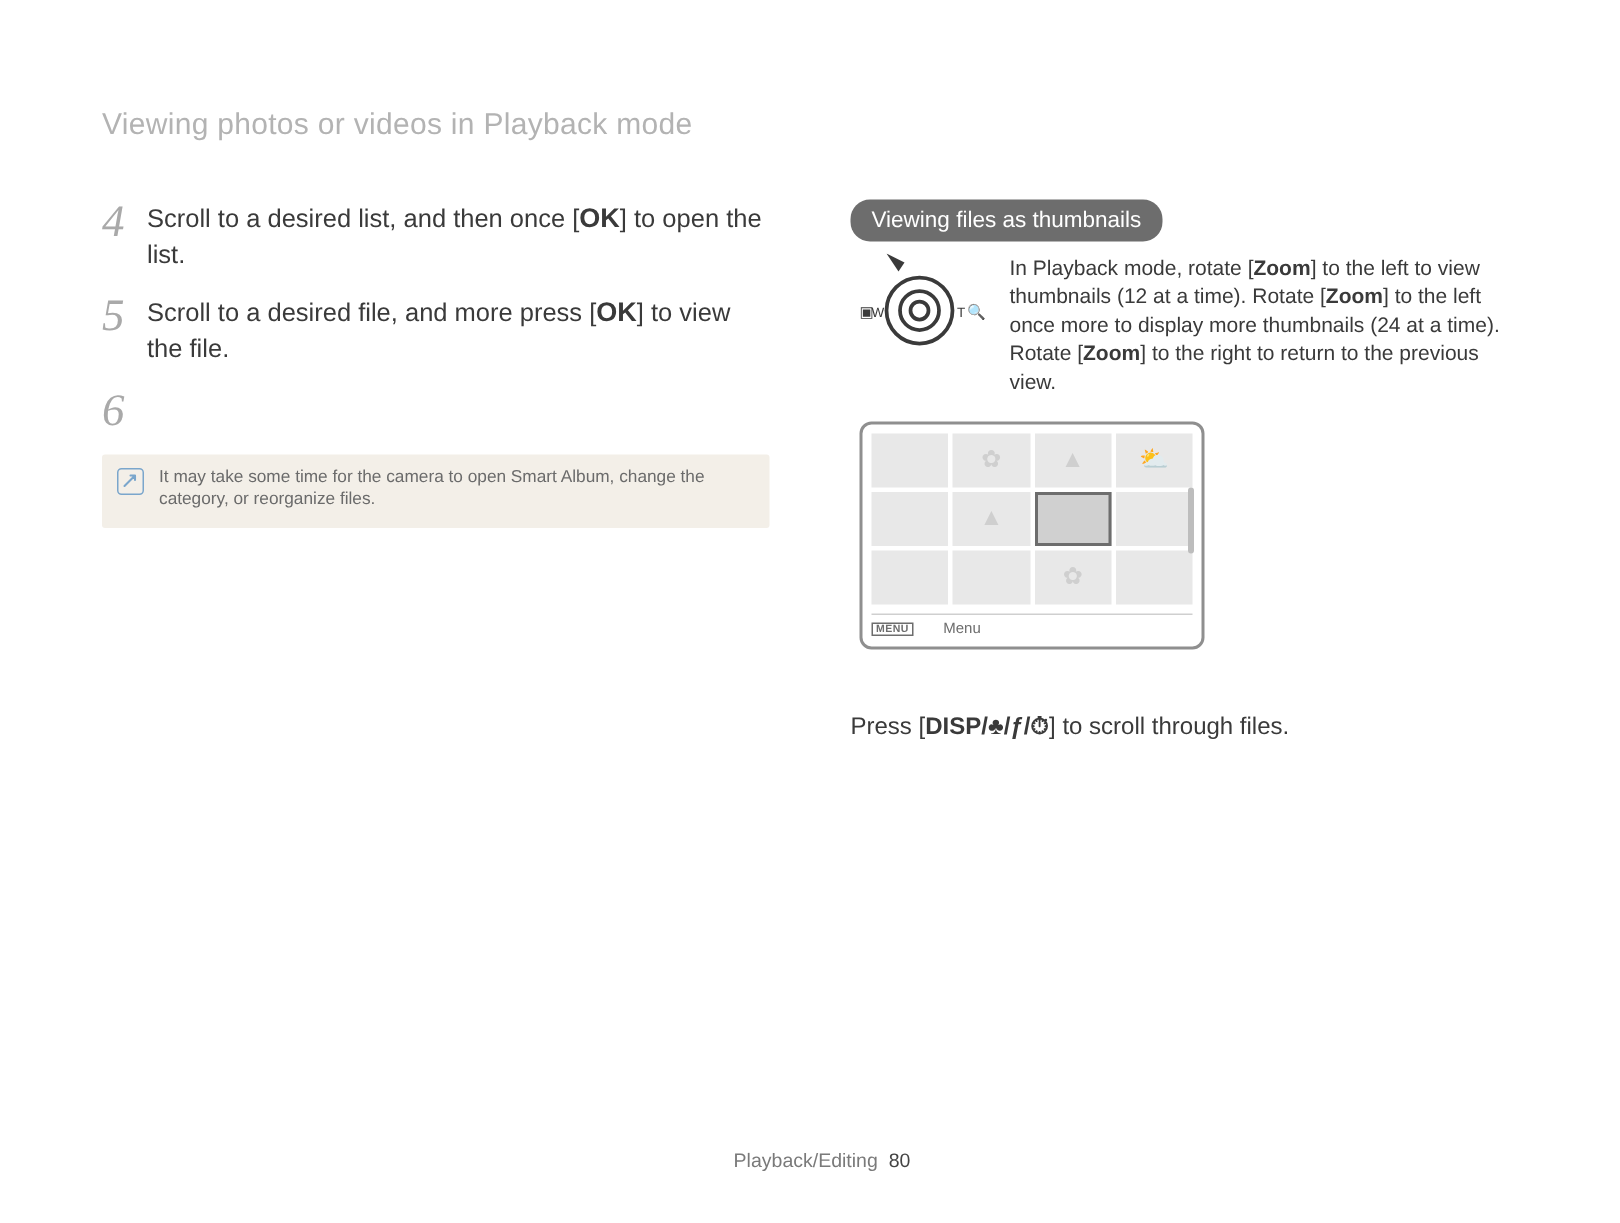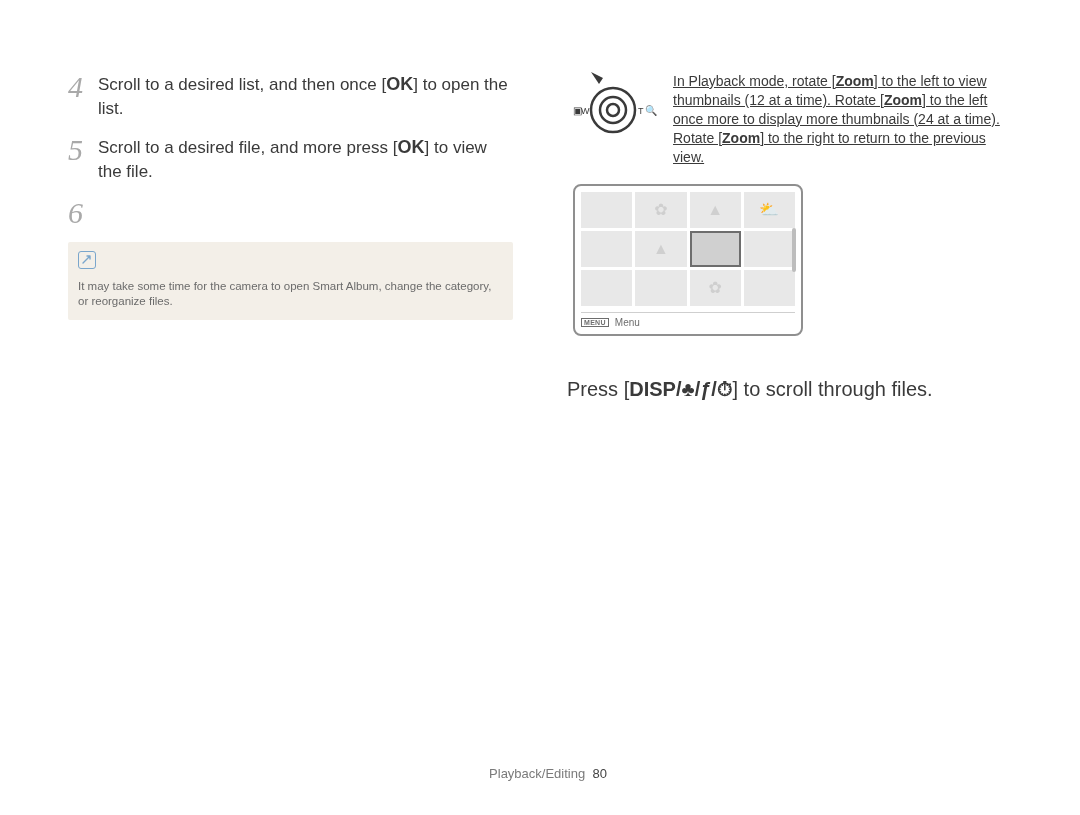--- a/index.html
+++ b/index.html
@@ -62,21 +62,20 @@
     margin-top: 8px;
     background: #f3efe8;
     border-radius: 2px;
     padding: 8px 10px 10px 10px;
     display: flex;
     align-items: flex-start;
     gap: 10px;
     font-size: 11.5px;
     color: #6b6b6b;
     line-height: 1.35;
-    flex-direction: column;
   }
   .note-icon {
     width: 18px; height: 18px;
     flex-shrink: 0;
     border: 1.5px solid #7aa6cc;
     border-radius: 3px;
     display: flex; align-items: center; justify-content: center;
     color: #7aa6cc;
     font-size: 13px;
     margin-top: 1px;
@@ -101,21 +100,20 @@
   
   .dial-row {
     display: flex;
     align-items: flex-start;
     gap: 14px;
     margin-bottom: 18px;
   }
   .dial-text {
     font-size: 14px;
     line-height: 1.35;
-    text-decoration: underline;
   }
   .dial-svg { flex-shrink: 0; }
 
   
   .device {
     width: 230px;
     border: 2px solid #8f8f8f;
     border-radius: 8px;
     padding: 6px;
     margin-left: 6px;
@@ -142,33 +140,33 @@
   .scrollbar {
     position: absolute;
     right: -1px; top: 36px;
     width: 4px; height: 44px;
     background: #bdbdbd;
     border-radius: 2px;
   }
   .device-bar {
     border-top: 1px solid #cfcfcf;
     padding-top: 4px;
-    display:flex; align-items:center; gap:6px;
+    display:flex; align-items:center; gap:20px;
     font-size: 10px; color:#6d6d6d;
   }
   .menu-chip {
     border: 1px solid #6d6d6d;
     font-size: 7px;
     padding: 0 2px;
     font-weight: 700;
     letter-spacing: 0.3px;
   }
 
   .press-line {
-    font-size: 20px;
+    font-size: 16px;
   }
   .press-line .sym { font-weight:700; font-family: Arial, sans-serif; }
 
   
   .footer {
     position: absolute;
     left: 0; right: 0;
     bottom: 34px;
     text-align: center;
     font-size: 13px;
@@ -177,20 +175,21 @@
   }
   .footer .pg { color:#444; }
 
   
   .glyph { font-size: 16px; line-height:1; }
 </style>
 </head>
 <body>
 
 <div class="page">
+  <div class="page-title">Viewing photos or videos in Playback mode</div>
 
   <div class="columns">
 
     <div class="col">
 
       <div class="step">
         <div class="step-num">4</div>
         <div class="step-body">
           <span>Scroll to a desired list, and then once [</span><span class="inline-icon">OK</span><span>] to open the list.</span>
         </div>
@@ -211,20 +210,21 @@
         <div class="note-icon">
           <svg width="12" height="12" viewBox="0 0 12 12">
               <path d="M2 9 L9 2 M9 2 L9 5 M9 2 L6 2" stroke="#7aa6cc" stroke-width="1.4" fill="none" stroke-linecap="round"></path>
             </svg>
         </div>
         <div>It may take some time for the camera to open Smart Album, change the category, or reorganize files.</div>
       </div>
     </div>
 
     <div class="col">
+      <div class="pill">Viewing files as thumbnails</div>
 
       <div class="dial-row">
         <div class="dial-svg">
           <svg width="92" height="70" viewBox="0 0 92 70">
             <path d="M36 6 L24 0 L32 12 Z" fill="#3a3a3a"></path>
             <circle cx="46" cy="38" r="22" fill="none" stroke="#3a3a3a" stroke-width="2.5"></circle>
             <circle cx="46" cy="38" r="13" fill="none" stroke="#3a3a3a" stroke-width="2.5"></circle>
             <circle cx="46" cy="38" r="6" fill="none" stroke="#3a3a3a" stroke-width="2.5"></circle>
             <text x="6" y="42" font-size="10" fill="#3a3a3a">▣</text>
             <text x="78" y="42" font-size="10" fill="#3a3a3a">🔍</text>

